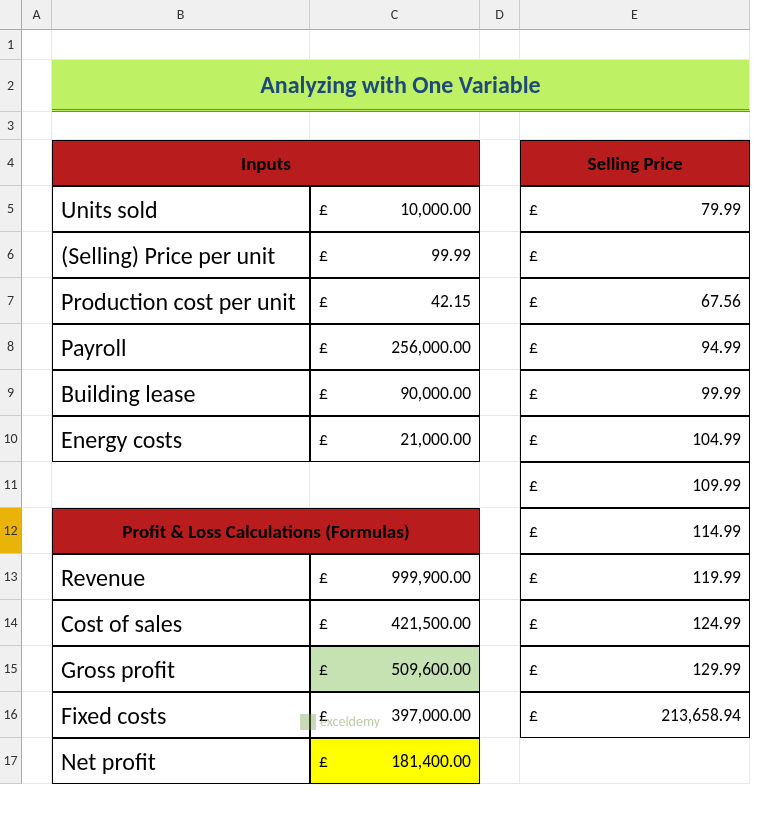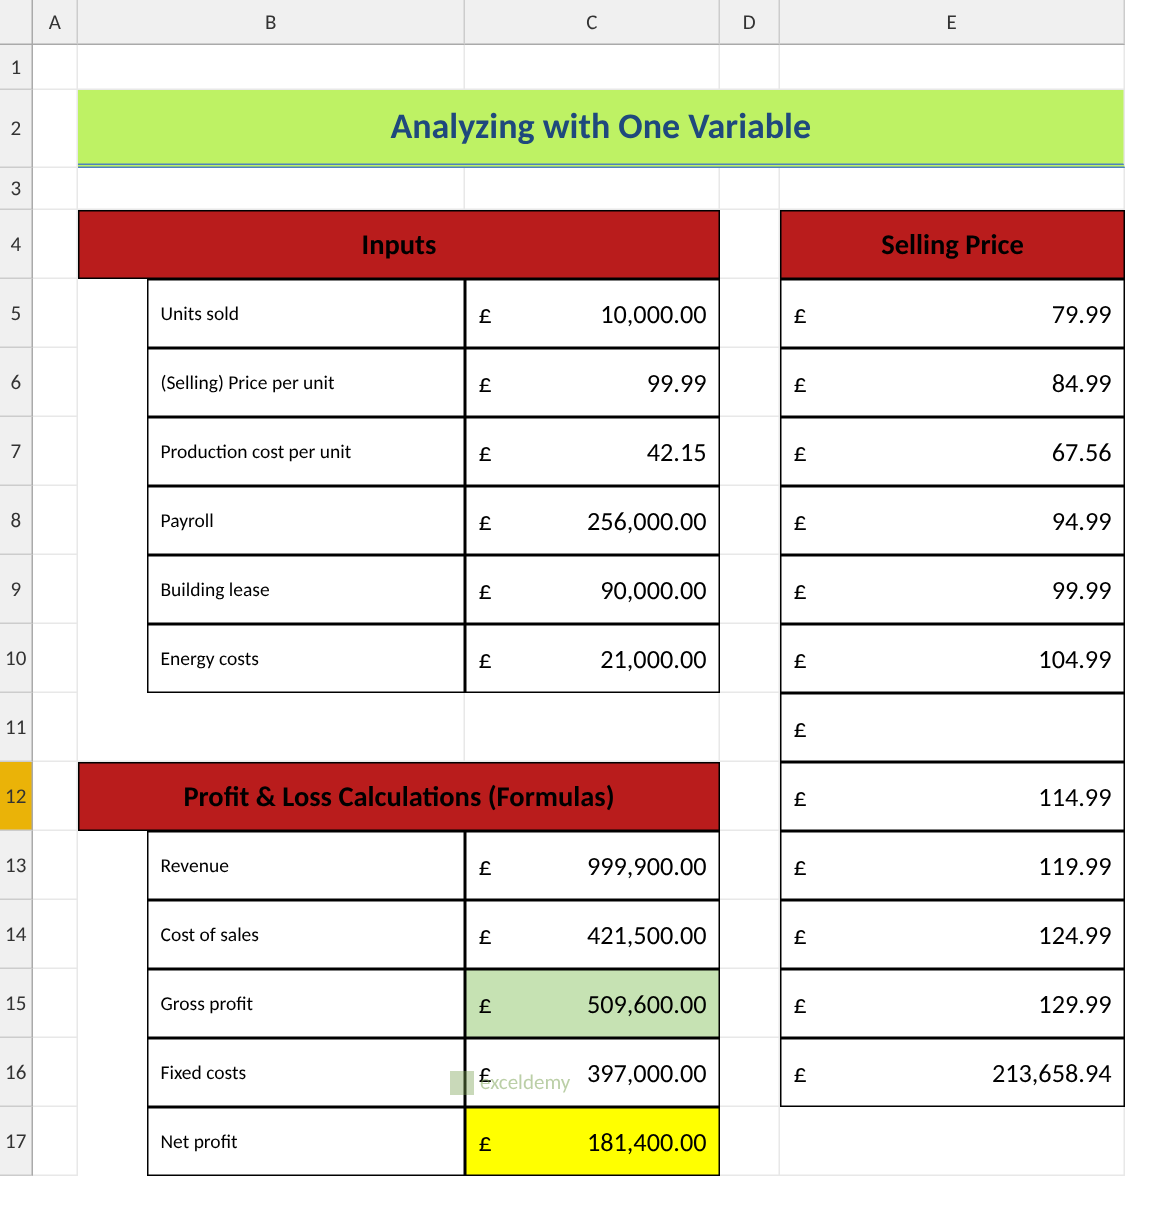--- a/index.html
+++ b/index.html
@@ -53,22 +53,21 @@
 .header {
   background: #b91c1c;
   font-weight: bold;
   font-size: 19px;
   justify-content: center;
   border: 1px solid #000;
 }
 .label {
   padding-left: 8px;
   border: 1px solid #000;
-  font-size: 13px;
-  margin-left: 46px;
+  font-size: 24px;
 }
 .money {
   border: 1px solid #000;
   padding: 0 8px;
   font-size: 17.5px;
 }
 .money .cur { }
 .money .val { flex: 1; text-align: right; }
 .green { background: #c6e2b3; }
 .yellow { background: #ffff00; }
@@ -132,21 +131,20 @@
     <div class="rowhdr">6</div>
     <div class="cell"></div>
     <div class="cell label">(Selling) Price per unit</div>
     <div class="cell money">
       <span class="cur">£</span>
       <span class="val">99.99</span>
     </div>
     <div class="cell"></div>
     <div class="cell money">
       <span class="cur">£</span>
-      <span class="val">84.99</span>
     </div>
     <div class="rowhdr">7</div>
     <div class="cell"></div>
     <div class="cell label">Production cost per unit</div>
     <div class="cell money">
       <span class="cur">£</span>
       <span class="val">42.15</span>
     </div>
     <div class="cell"></div>
     <div class="cell money">
@@ -189,20 +187,21 @@
       <span class="cur">£</span>
       <span class="val">104.99</span>
     </div>
     <div class="rowhdr">11</div>
     <div class="cell"></div>
     <div class="cell"></div>
     <div class="cell"></div>
     <div class="cell"></div>
     <div class="cell money">
       <span class="cur">£</span>
+      <span class="val">109.99</span>
     </div>
     <div class="rowhdr selected">12</div>
     <div class="cell"></div>
     <div class="cell header" style="grid-column: 3 / span 2;">Profit &amp; Loss Calculations (Formulas)</div>
     <div class="cell"></div>
     <div class="cell money">
       <span class="cur">£</span>
       <span class="val">114.99</span>
     </div>
     <div class="rowhdr">13</div>

